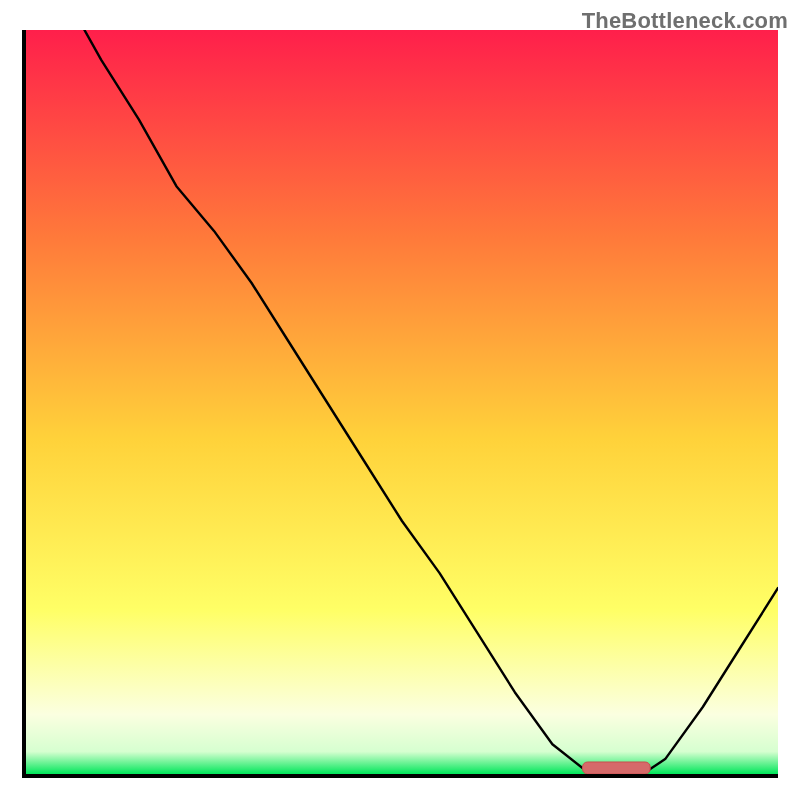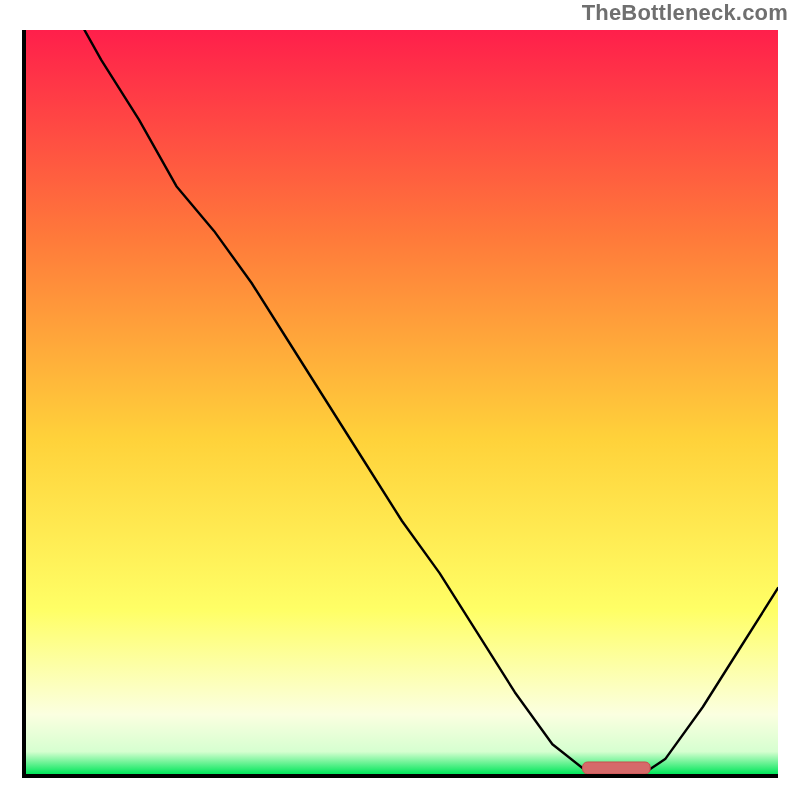--- a/index.html
+++ b/index.html
@@ -11,21 +11,21 @@
     font-family: Arial, Helvetica, sans-serif;
     overflow: hidden;
   }
   .frame {
     position: relative;
     width: 800px;
     height: 800px;
   }
   .watermark {
     position: absolute;
-    top: 0;
+    top: 8px;
     right: 12px;
     font-size: 22px;
     font-weight: 600;
     color: #6f6f6f;
     letter-spacing: 0.2px;
   }
   .plot {
     position: absolute;
     left: 22px;
     top: 30px;

